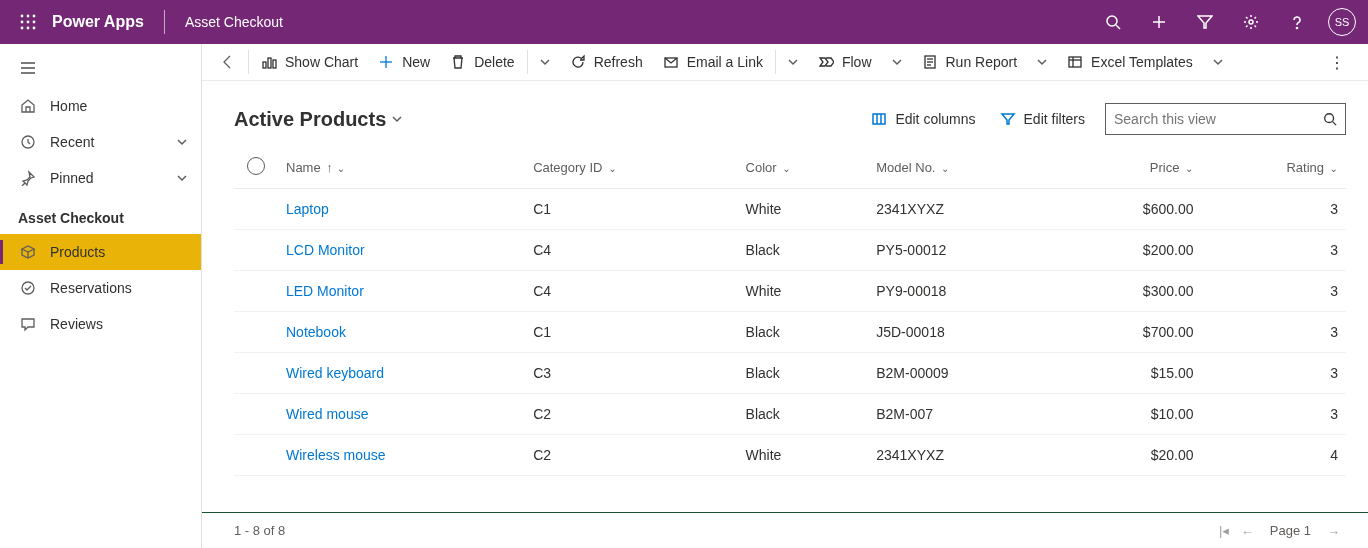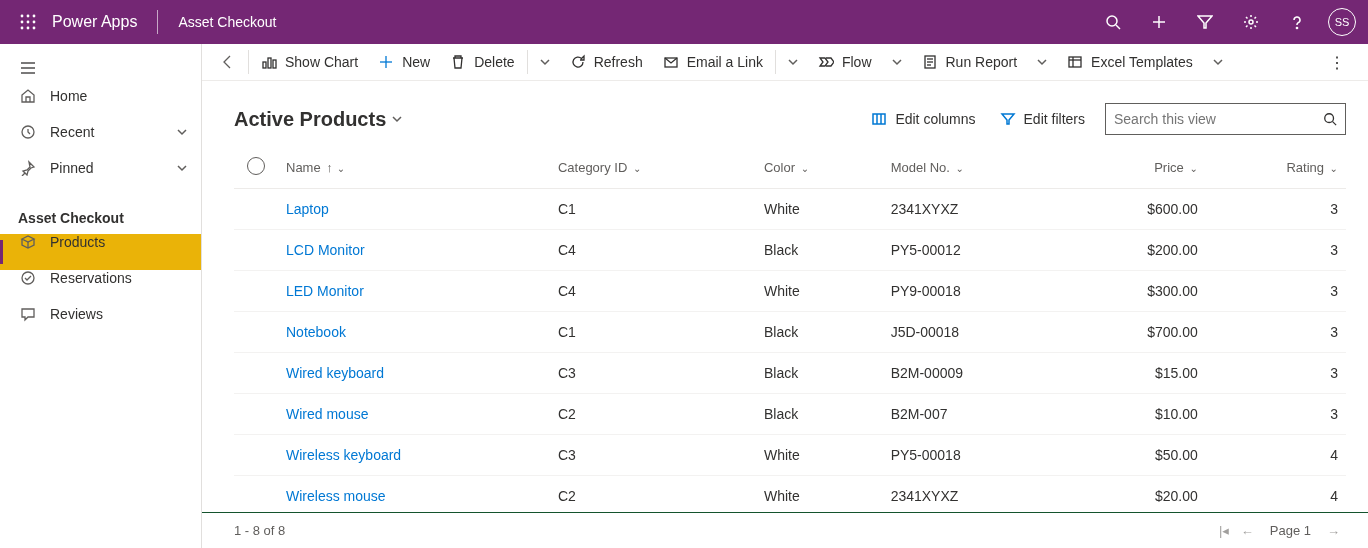--- a/index.html
+++ b/index.html
@@ -1,33 +1,33 @@
 <!DOCTYPE html>
 <html><head>
   <meta charset="utf-8">
   <style>
     * { margin: 0; padding: 0; box-sizing: border-box; font-family: "Segoe UI", -apple-system, sans-serif; }
     body { width: 1368px; height: 548px; overflow: hidden; background: #fff; color: #323130; font-size: 14px; }
     
     .top-bar { height: 44px; background: #742774; color: #fff; display: flex; align-items: center; padding: 0 12px; }
     .waffle { width: 32px; display:flex; align-items:center; justify-content:center; cursor:pointer; }
     .waffle svg { width:16px; height:16px; }
-    .app-name { font-weight: 400; font-size: 16px; padding: 0 18px 0 8px; }
+    .app-name { font-weight: 700; font-size: 16px; padding: 0 18px 0 8px; }
     .divider-v { width:1px; height:24px; background: rgba(255,255,255,0.6); margin: 0 2px; }
     .page-name { font-size: 14px; padding-left: 18px; }
     .top-spacer { flex: 1; }
     .top-icon { width: 46px; height:44px; display:flex; align-items:center; justify-content:center; cursor:pointer; }
     .top-icon svg { width:16px; height:16px; stroke:#fff; fill:none; stroke-width:1.5; }
     .avatar { width:28px; height:28px; border:1px solid #fff; border-radius:50%; display:flex; align-items:center; justify-content:center; font-size:11px; margin-left:8px; cursor:pointer; }
     
     .layout { display:flex; height: calc(100% - 44px); }
     
     .sidebar { width: 202px; border-right: 1px solid #e1dfdd; background:#fff; display:flex; flex-direction:column; padding-top:4px; }
     .hamburger-row { height:40px; display:flex; align-items:center; padding-left:20px; cursor:pointer; }
-    .nav-item { height:36px; display:flex; padding-left:20px; cursor:pointer; position:relative; }
+    .nav-item { height:36px; display:flex; align-items:center; padding-left:20px; cursor:pointer; position:relative; }
     .nav-item.active { background:#eab308; }
     .nav-item.active::before { content:""; position:absolute; left:0; top:6px; bottom:6px; width:3px; background:#742774; }
     .nav-icon { width:16px; height:16px; margin-right:14px; display:flex; align-items:center; justify-content:center; flex-shrink:0; }
     .nav-icon svg { width:16px; height:16px; stroke:#605e5c; fill:none; stroke-width:1.3; }
     .nav-label { flex:1; color:#323130; }
     .nav-chevron { margin-right:14px; display:flex; align-items:center; }
     .section-header { padding: 14px 0 8px 18px; font-weight:600; font-size:14px; color:#323130; }
     
     .main { flex:1; display:flex; flex-direction:column; min-width:0; }
     
@@ -398,29 +398,20 @@
               <td class="select-col"></td>
               <td class="link">Wired mouse</td>
               <td>C2</td>
               <td>Black</td>
               <td>B2M-007</td>
               <td class="right">$10.00</td>
               <td class="right">3</td>
             </tr>
             <tr>
               <td class="select-col"></td>
-              <td class="link">Wireless keyboard</td>
-              <td>C3</td>
-              <td>White</td>
-              <td>PY5-00018</td>
-              <td class="right">$50.00</td>
-              <td class="right">4</td>
-            </tr>
-            <tr>
-              <td class="select-col"></td>
               <td class="link">Wireless mouse</td>
               <td>C2</td>
               <td>White</td>
               <td>2341XYXZ</td>
               <td class="right">$20.00</td>
               <td class="right">4</td>
             </tr>
           </tbody>
       </table>
     </div>

